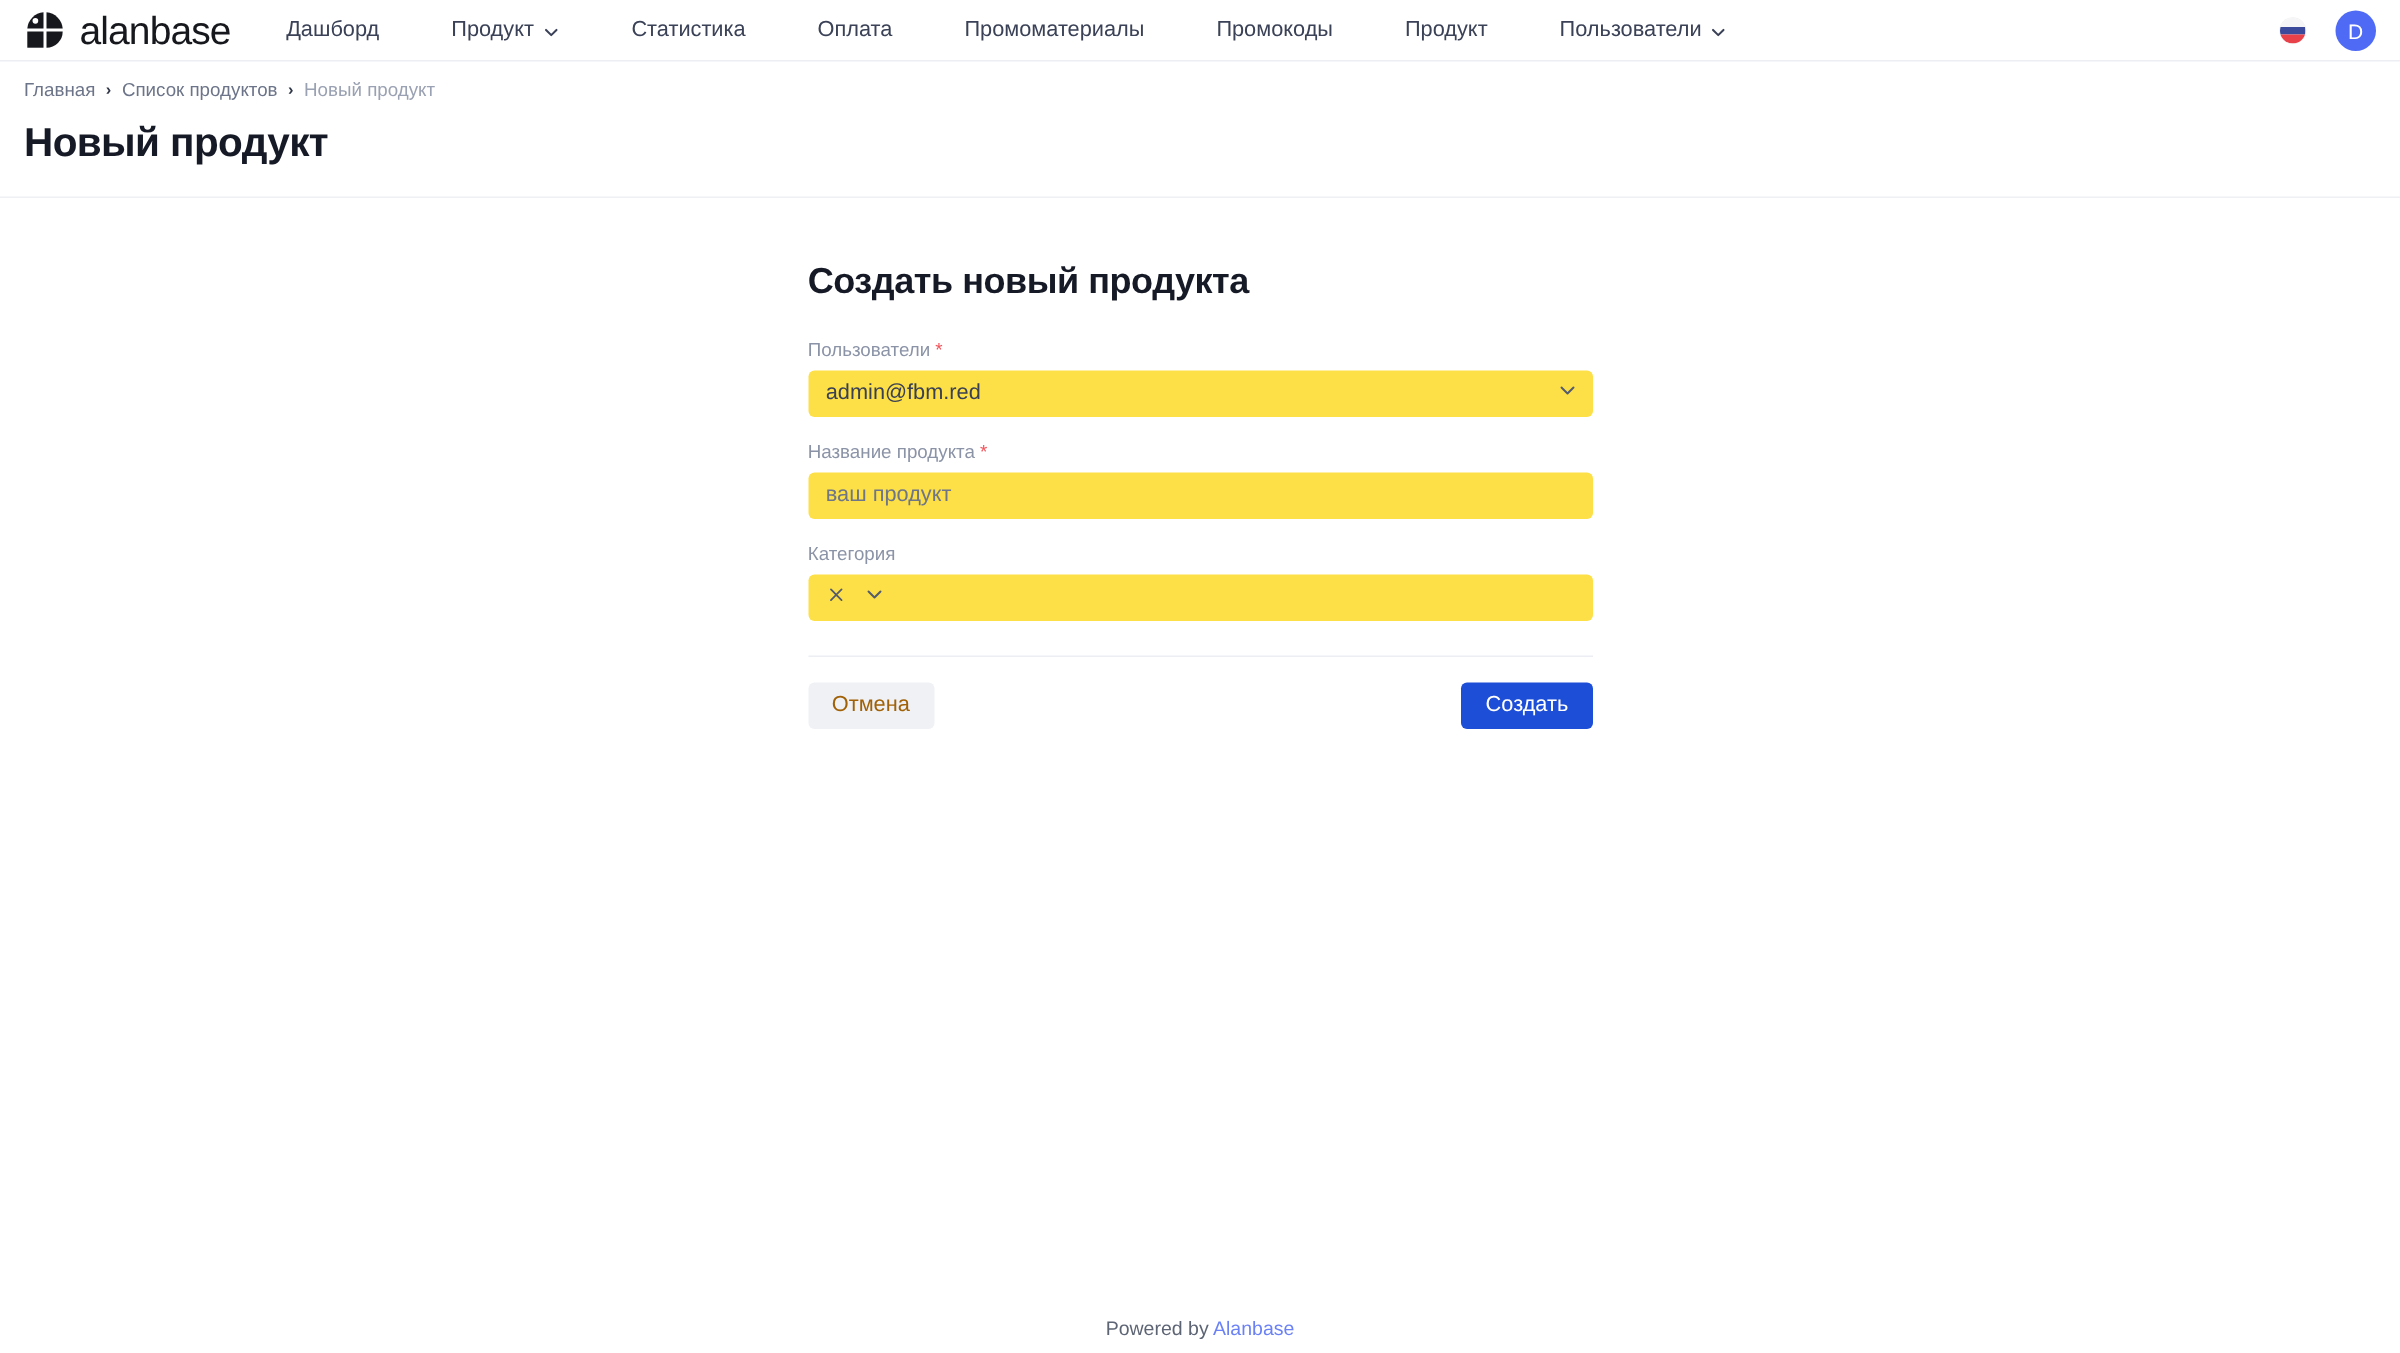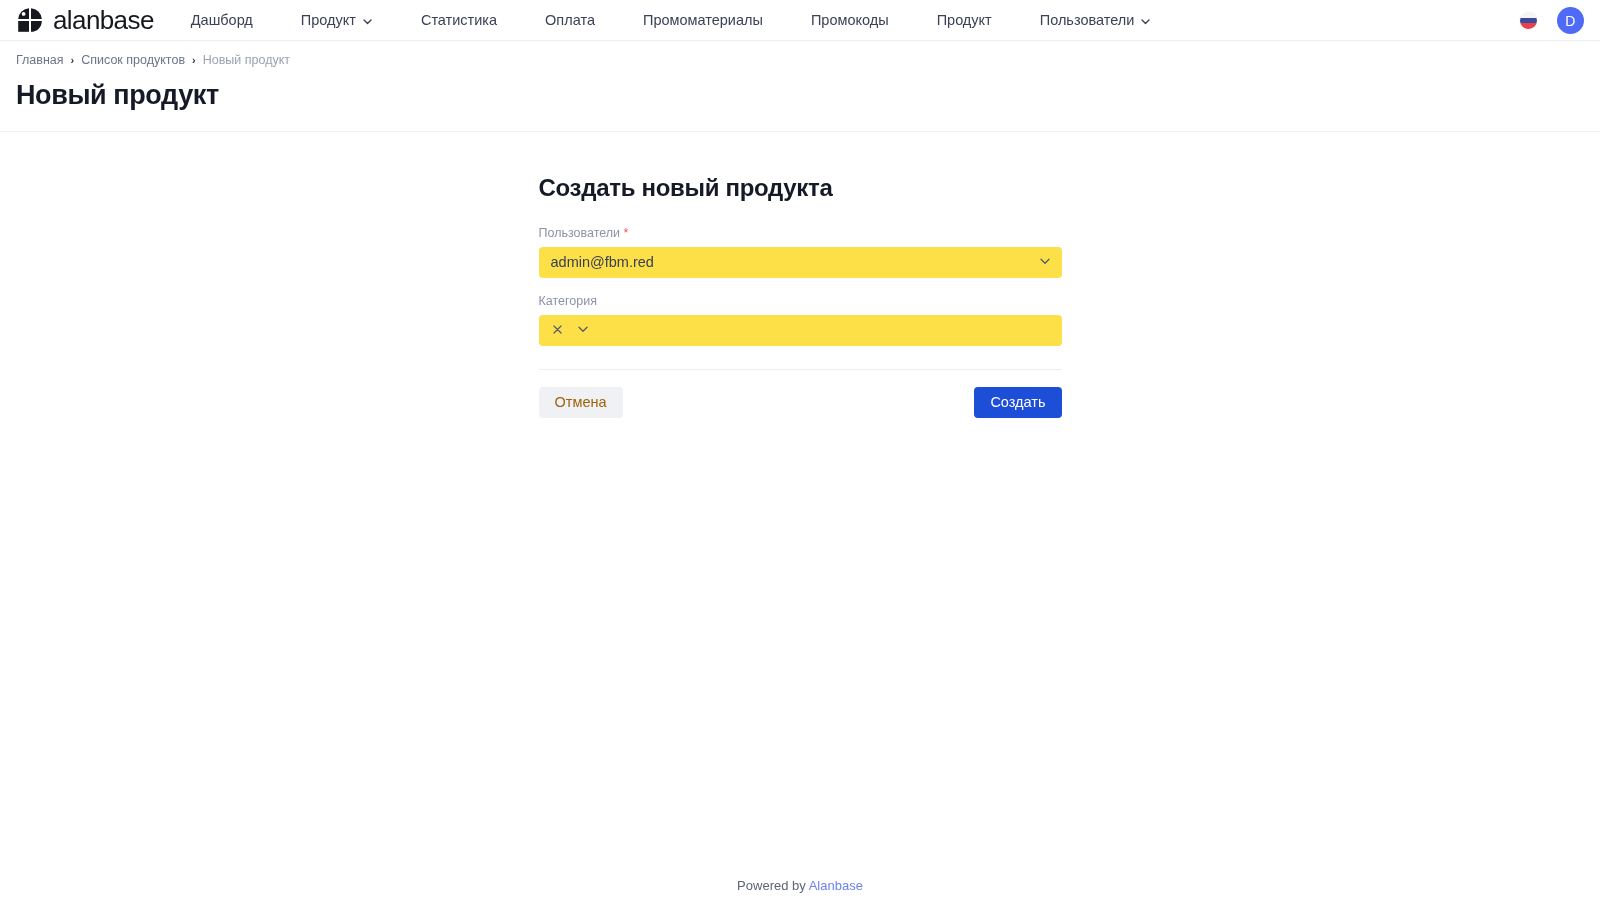--- a/index.html
+++ b/index.html
@@ -338,20 +338,29 @@
         <span class="ctrl-icons">
           <span class="ico">
             <svg width="14" height="14" viewBox="0 0 14 14" fill="none" xmlns="http://www.w3.org/2000/svg">
               <path d="M3 5.3 L7 9.3 L11 5.3" stroke="#545b6e" stroke-width="1.3" stroke-linecap="round" stroke-linejoin="round"></path>
             </svg>
           </span>
         </span>
       </div>
     </div>
 
+    <div class="field">
+      <label class="field-label">
+        <span>Название продукта</span>
+        <span class="req">*</span>
+      </label>
+      <div class="control text-input">
+        <span class="value placeholder">ваш продукт</span>
+      </div>
+    </div>
 
     <div class="field">
       <label class="field-label">
         <span>Категория</span>
         <span class="req"></span>
       </label>
       <div class="control">
         <span class="ctrl-icons">
           <span class="ico">
             <svg width="13" height="13" viewBox="0 0 14 14" fill="none" xmlns="http://www.w3.org/2000/svg">

